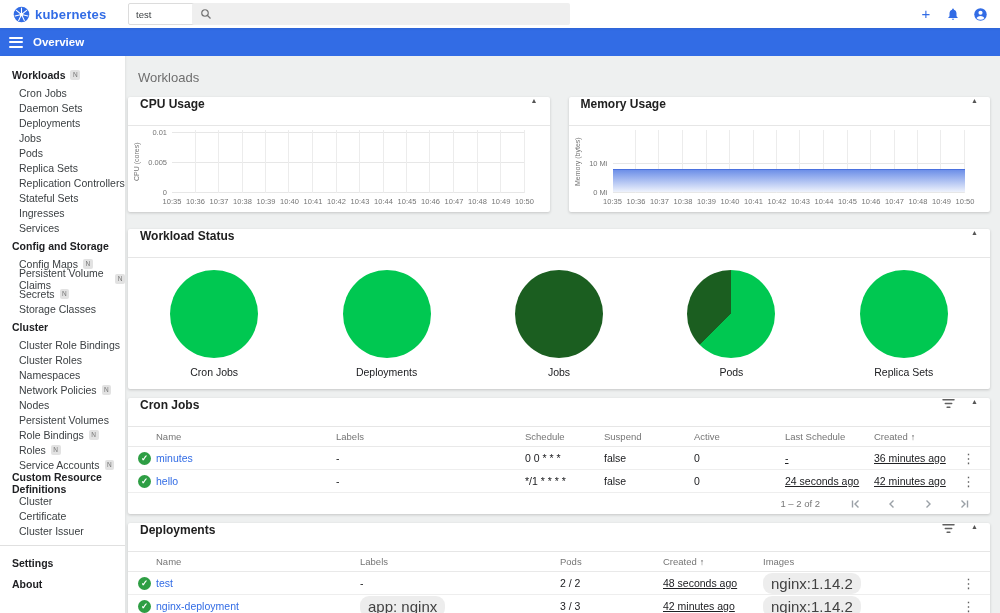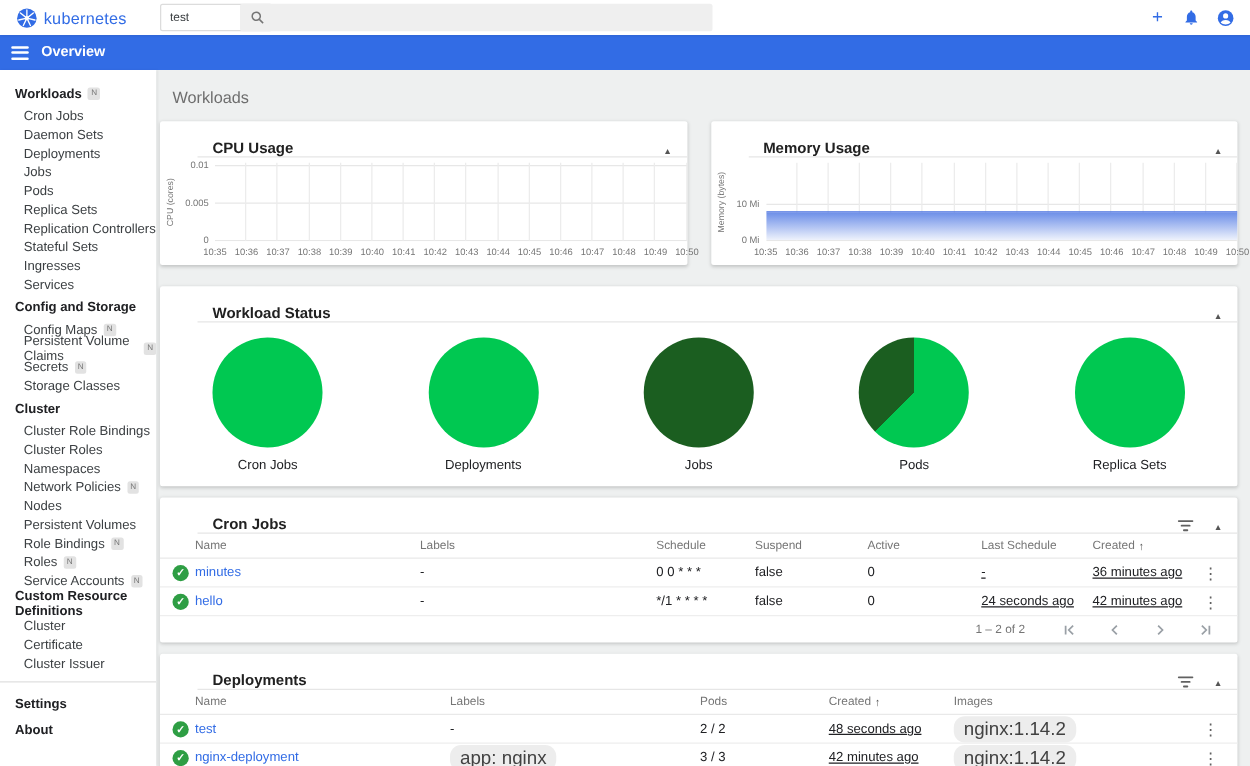--- a/index.html
+++ b/index.html
@@ -2,21 +2,21 @@
 <html><head>
 <meta charset="utf-8">
 <style>
   * { box-sizing: border-box; margin: 0; padding: 0; }
   html,body { width:1000px; height:613px; overflow:hidden; }
   body { font-family:"Liberation Sans", sans-serif; background:#eef0f0; color:#202124; }
 
   
   .topbar { height:28px; background:#fff; display:flex; align-items:center; position:relative; box-shadow:0 1px 2px rgba(0,0,0,.08); }
   .logo { display:flex; align-items:center; gap:5px; margin-left:13px; cursor:pointer; }
-  .logo-text { color:#326ce5; font-weight:normal; font-size:13px; letter-spacing:.2px; }
+  .logo-text { color:#326ce5; font-weight:bold; font-size:13px; letter-spacing:.2px; }
   .ns-select { position:absolute; left:128px; top:3px; width:90px; height:22px; border:1px solid #dcdcdc; border-radius:2px; display:flex; align-items:center; padding:0 7px; font-size:9.5px; color:#3c4043; background:#fff; cursor:pointer; }
   .ns-select .caret { margin-left:auto; color:#757575; font-size:8px; }
   .searchbar { position:absolute; left:192px; top:3px; width:378px; height:22px; background:#efefef; border-radius:2px; display:flex; align-items:center; padding:0 8px; }
   .searchbar input { border:none; outline:none; background:transparent; font-size:10px; width:100%; margin-left:8px; color:#3c4043; font-family:"Liberation Sans",sans-serif; }
   .topbar-right { position:absolute; right:12px; top:0; height:28px; display:flex; align-items:center; gap:11px; }
   .tb-icon { color:#326ce5; cursor:pointer; display:flex; align-items:center; justify-content:center; width:16px; height:16px; }
   .plus-glyph { font-size:15px; line-height:14px; }
 
   
   .appbar { height:28px; background:#326ce5; display:flex; align-items:center; color:#fff; }
@@ -30,29 +30,29 @@
   .sb-header { height:21px; display:flex; align-items:center; padding-left:12px; font-size:10.5px; font-weight:bold; color:#202124; }
   .sb-item { height:15px; display:flex; align-items:center; padding-left:19px; font-size:10.5px; color:#3c4043; cursor:pointer; }
   .nbadge { font-size:6.5px; background:#e2e2e2; color:#757575; padding:1.5px 2.5px; border-radius:2px; margin-left:5px; font-weight:normal; }
   .sb-divider { border-top:1px solid #e0e0e0; margin:7px 0 6px; }
   .sb-footer { cursor:pointer; }
 
   
   .main { flex:1; padding:0 10px 0 3px; overflow:hidden; }
   .page-title { padding:14px 10px 12px; font-size:13px; color:#6e6e6e; }
   .card { background:#fff; border-radius:2px; box-shadow:0 1px 3px rgba(0,0,0,.18); }
-  .card-header { display:flex; align-items:flex-end; height:29px; padding:0 12px; border-bottom:1px solid #e6e6e6;margin-left:30px; }
+  .card-header { display:flex; align-items:flex-start; height:29px; padding:0 12px; border-bottom:1px solid #e6e6e6; }
   .card-title { font-size:12px; font-weight:bold; color:#212121; flex:1; }
   .collapse { color:#555; font-size:7px; cursor:pointer; margin-left:16px; }
   .filter-btn { cursor:pointer; display:flex; align-items:center; }
 
   
   .charts-row { display:flex; gap:19px; margin-bottom:17px; }
   .chart-card { flex:1 1 0; height:115px; }
-  .chart { display:grid; grid-template-columns:11px 28px 1fr; grid-template-rows:1fr 13px; height:80px; padding:4px 0 0 5px; }
+  .chart { display:grid; grid-template-columns:11px 28px 1fr; grid-template-rows:1fr 13px; height:80px; padding:4px 25px 0 5px; }
   .ylabel { grid-column:1; grid-row:1; writing-mode:vertical-rl; transform:rotate(180deg); font-size:7px; color:#757575; text-align:center; }
   .yticks { grid-column:2; grid-row:1; position:relative; font-size:7.5px; color:#757575; }
   .yticks span { position:absolute; right:5px; transform:translateY(-50%); white-space:nowrap; }
   .plot { grid-column:3; grid-row:1; position:relative; overflow:hidden; }
   .hline { position:absolute; left:0; right:0; height:1px; background:#e7e7e7; }
   .vline { position:absolute; top:0; bottom:0; width:1px; background:#ececec; }
   .area { position:absolute; left:0; right:0; }
   .xlabels { grid-column:3; grid-row:2; position:relative; font-size:7.5px; color:#757575; }
   .xlabels span { position:absolute; top:4px; transform:translateX(-50%); white-space:nowrap; }
 

